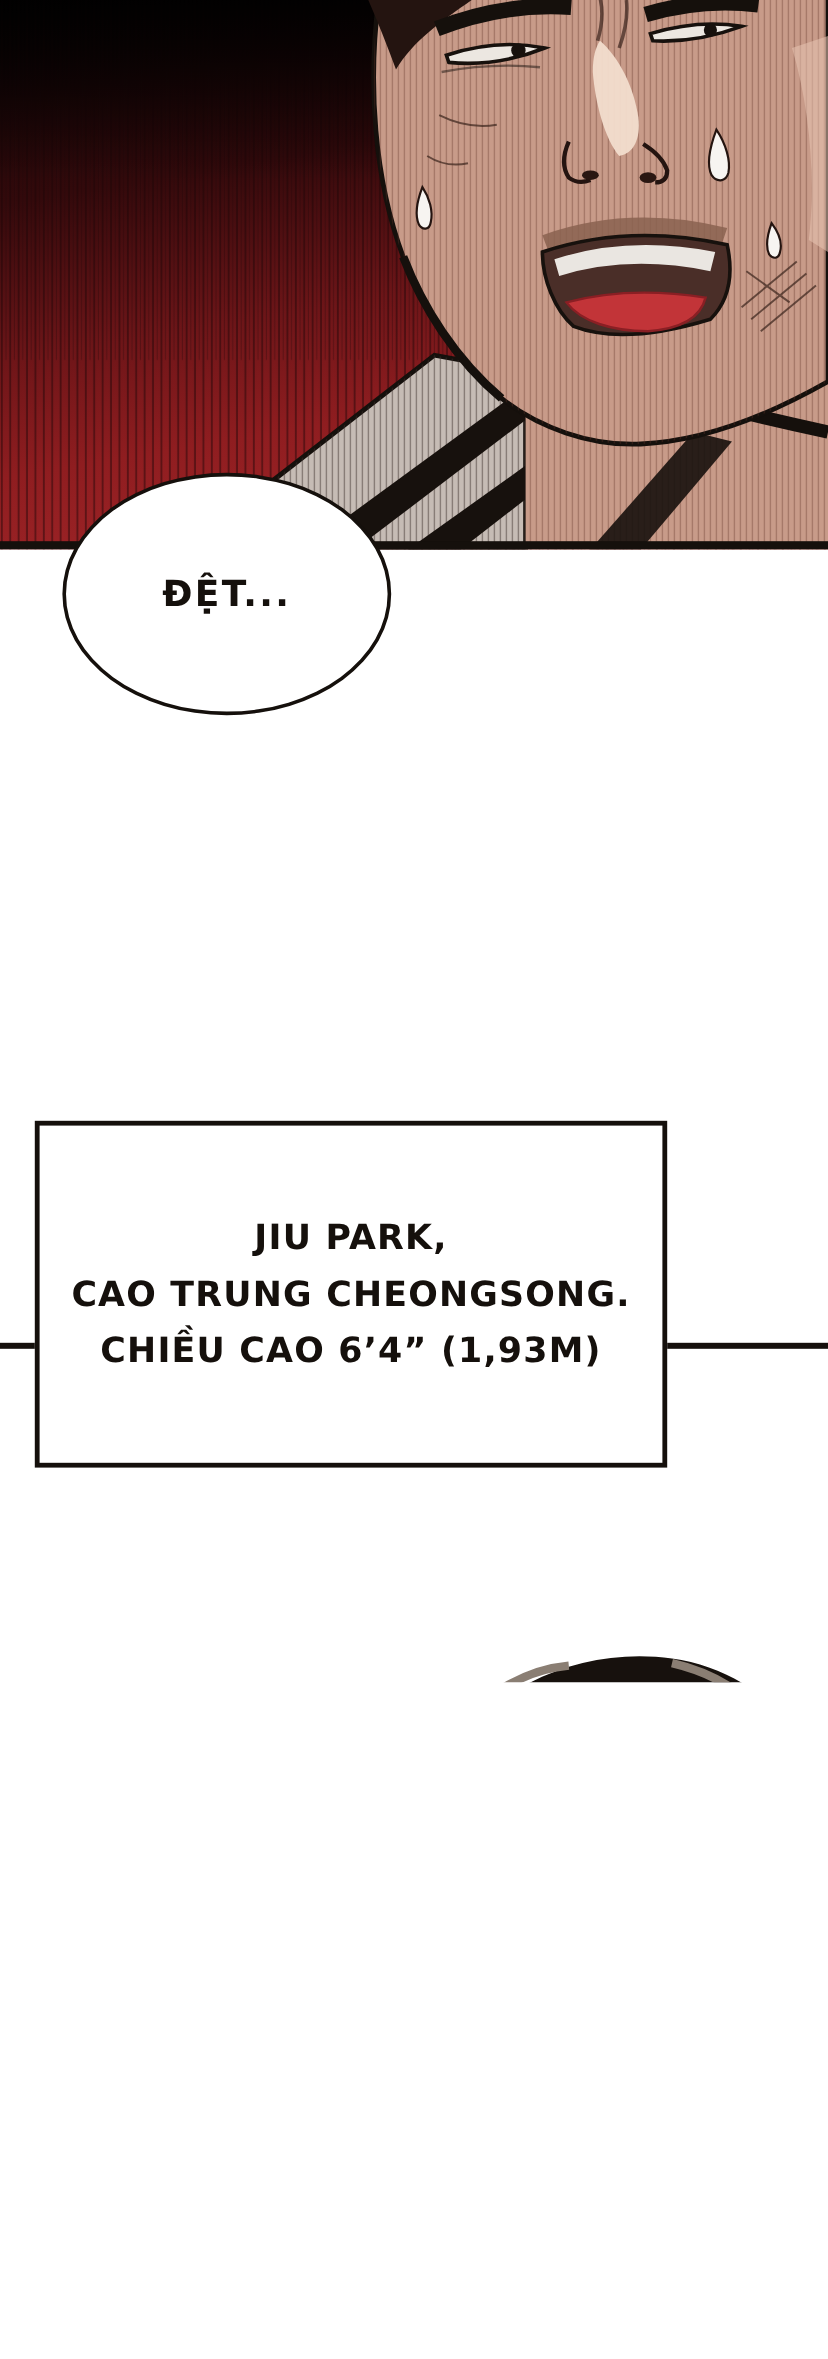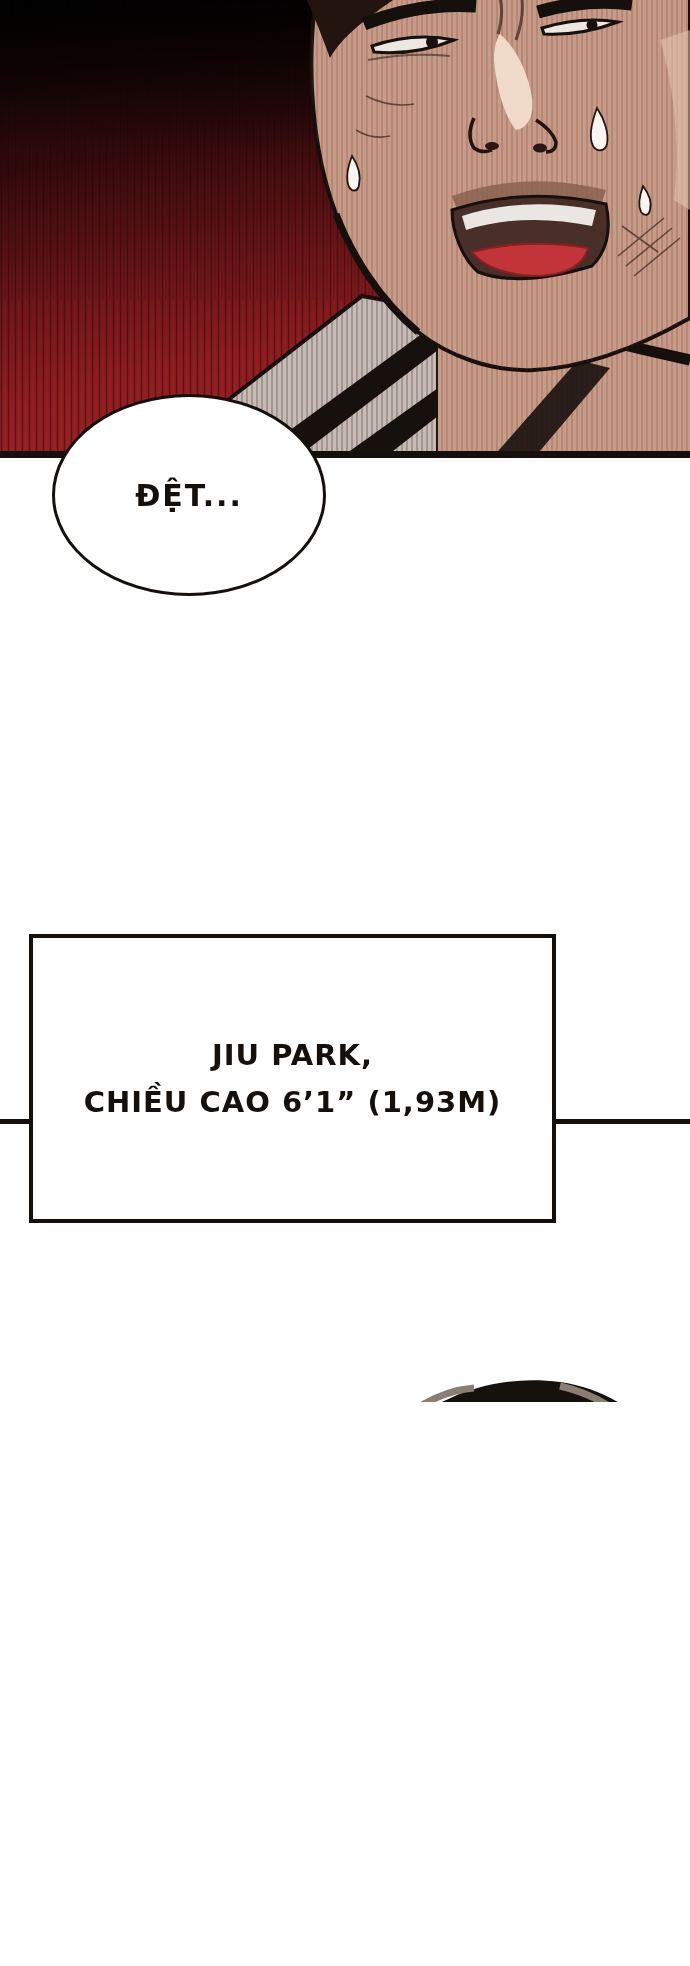--- a/index.html
+++ b/index.html
@@ -132,21 +132,22 @@
     </svg>
   </div>
 
   <div class="speech-bubble">
     <span class="bubble-text">ĐỆT...</span>
   </div>
 
   <div class="divider"></div>
   <div class="info-box">
     <span class="info-line">JIU PARK,</span>
-    <span class="info-line">CHIỀU CAO 6’1” (1,93M)</span>
+    <span class="info-line">CAO TRUNG CHEONGSONG.</span>
+    <span class="info-line">CHIỀU CAO 6’4” (1,93M)</span>
   </div>
 
   <div class="panel-bottom" aria-label="Two players: red-haired player seen from the side on the left, brown-haired player in a red and yellow jersey looking up on the right">
     <svg width="690" height="586" viewBox="0 0 690 586" xmlns="http://www.w3.org/2000/svg">
       <defs>
         <pattern id="hatchSkin2" width="4" height="4" patternUnits="userSpaceOnUse">
           <line x1="1.5" y1="0" x2="1.5" y2="4" stroke="rgba(110,60,48,0.4)" stroke-width="1.1"></line>
         </pattern>
         <pattern id="hatchRed" width="5" height="5" patternUnits="userSpaceOnUse">
           <line x1="2" y1="0" x2="2" y2="5" stroke="rgba(150,40,45,0.45)" stroke-width="1.2"></line>

